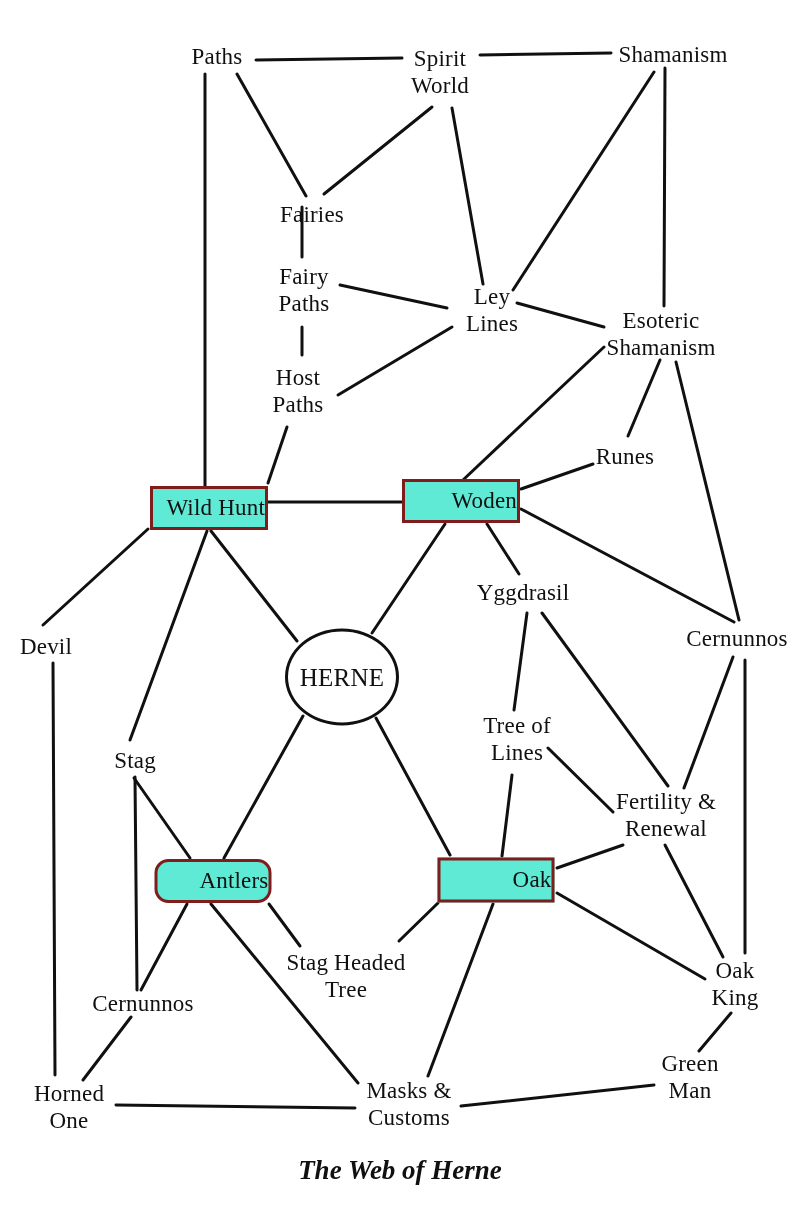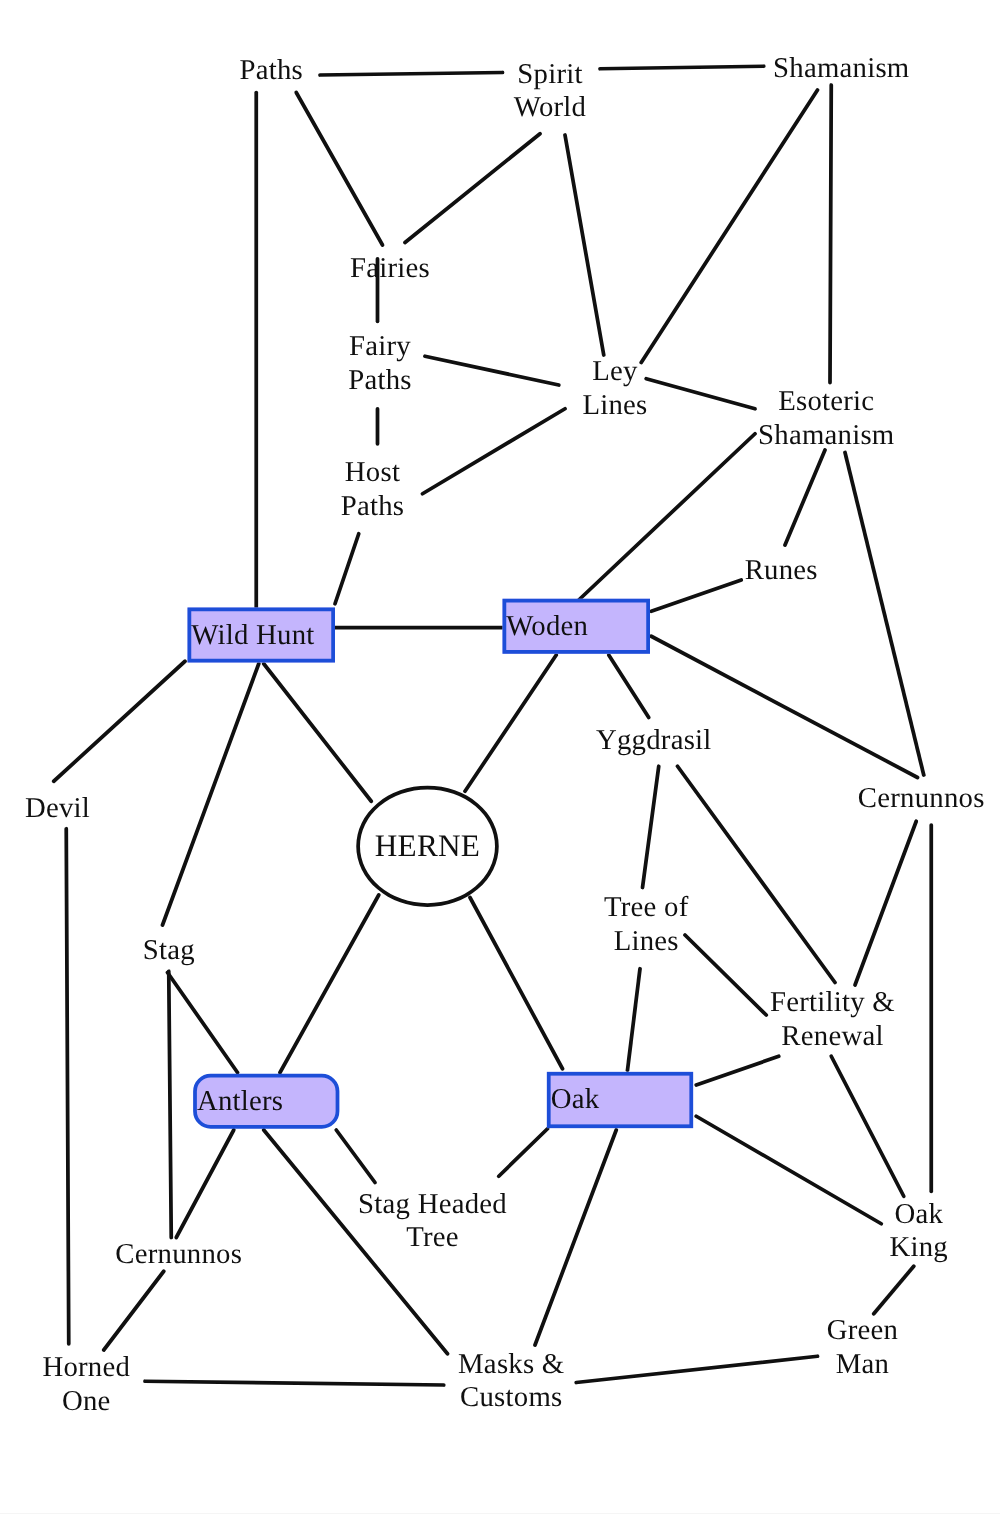--- a/index.html
+++ b/index.html
@@ -16,23 +16,23 @@
     position:absolute;
     transform:translate(-50%,-50%);
     text-align:center;
     font-size:23px;
     line-height:1.17;
     color:#101010;
     white-space:nowrap;
     letter-spacing:0.2px;
   }
   .node.rect{
-    background:#c4b5fd;
-    border:3px solid #1d4ed8;
-    display:flex;align-items:center;justify-content:flex-start;
+    background:#5eead4;
+    border:3px solid #7f1d1d;
+    display:flex;align-items:center;justify-content:flex-end;
     box-sizing:border-box;
   }
   .node.ellipse{
     background:#ffffff;
     border:3px solid #101010;
     border-radius:50%;
     display:flex;align-items:center;justify-content:center;
     box-sizing:border-box;
     font-size:25px;
     text-align:right;
@@ -238,13 +238,14 @@
           <div>One</div>
         </div>
       </div>
       <div class="node plain" style="left: 409px; top: 1105px;">
         <div>
           <div>Masks &amp;</div>
           <div>Customs</div>
         </div>
       </div>
     </div>
+  <div class="caption" style="top: 1155px;">The Web of Herne</div>
 </div>
 
 </body></html>

